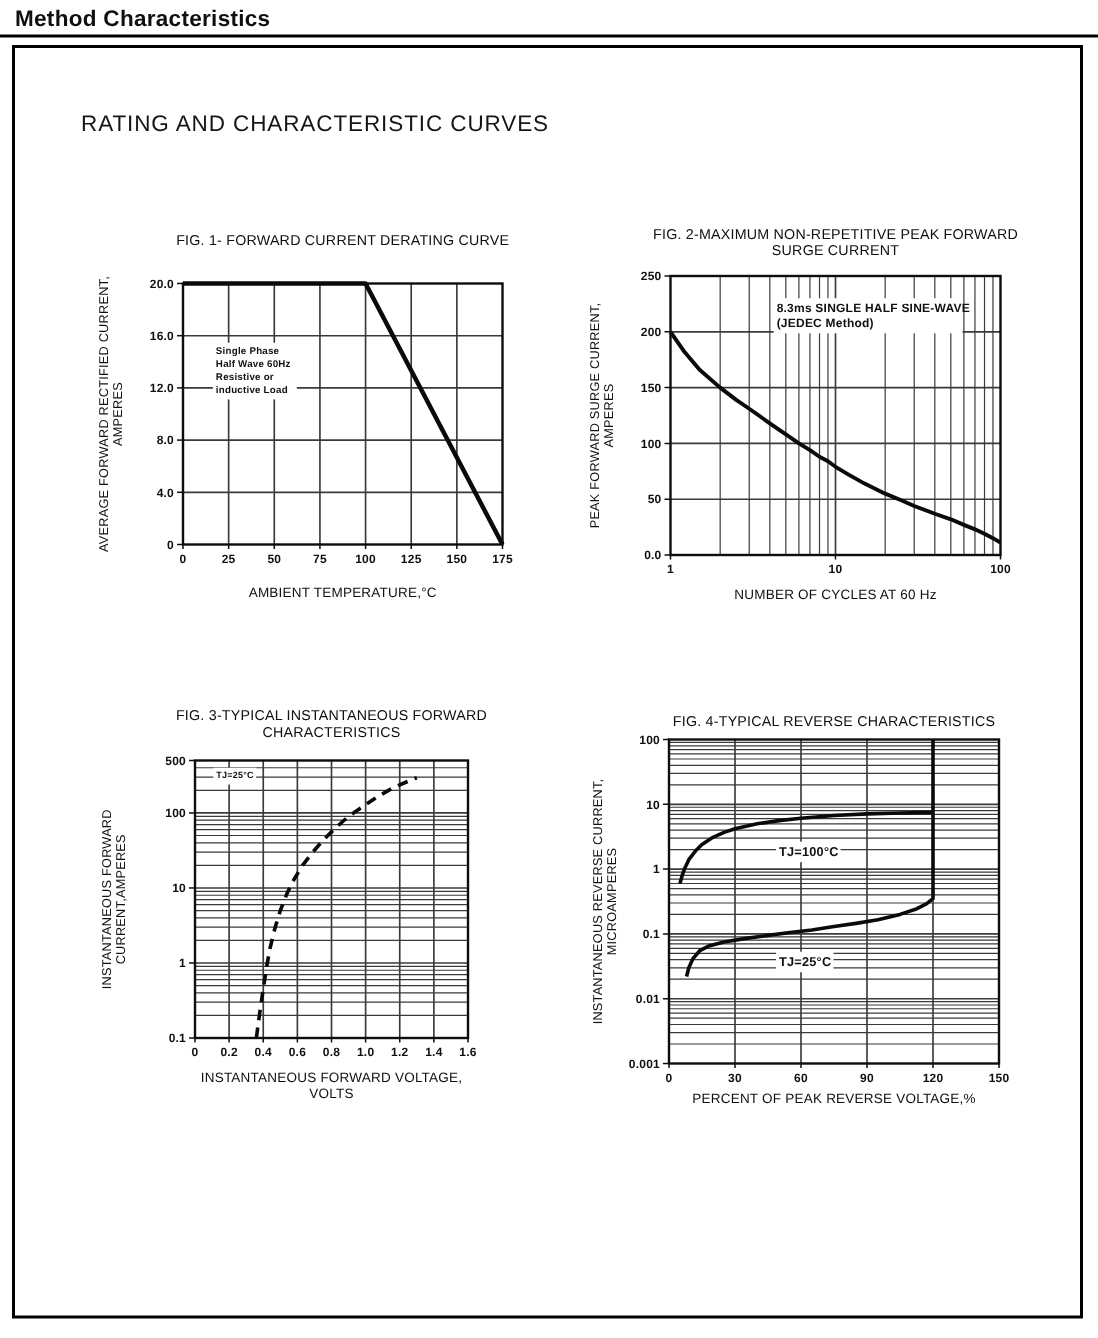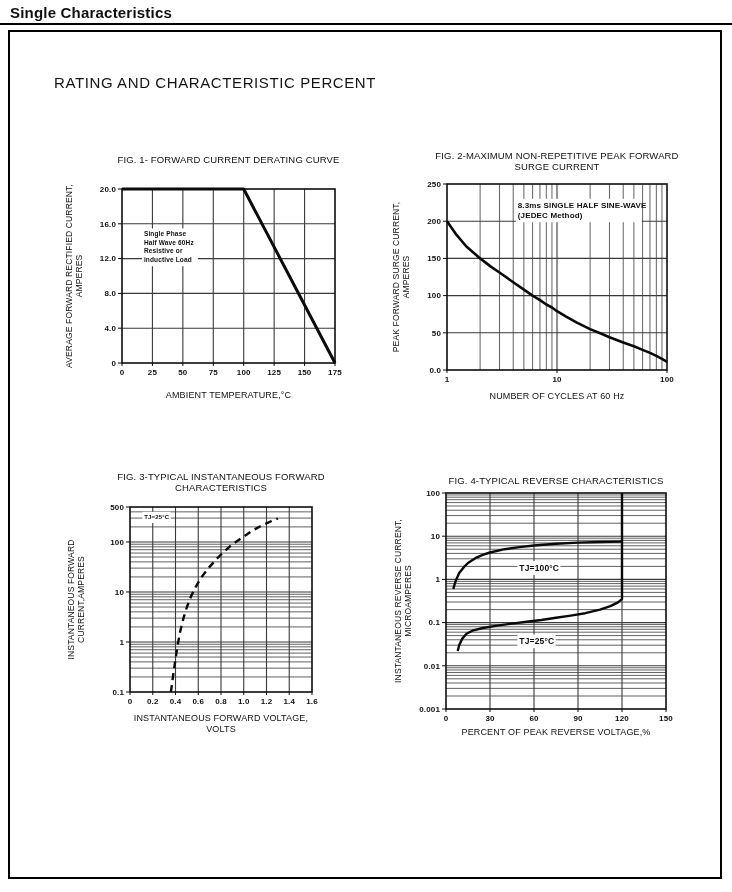--- a/index.html
+++ b/index.html
@@ -11,25 +11,25 @@
   .fig-slot{position:absolute;}
   #fig1-slot{left:30px;top:115px;width:330px;height:265px;}
   #fig2-slot{left:375px;top:115px;width:330px;height:265px;}
   #fig3-slot{left:30px;top:435px;width:330px;height:285px;}
   #fig4-slot{left:375px;top:435px;width:330px;height:285px;}
   svg text{letter-spacing:.15px;}
 </style>
 </head>
 <body>
 
-<div class="page-heading">Single Characteristics</div>
+<div class="page-heading">Method Characteristics</div>
 <div class="heading-rule"></div>
 
 <div class="outer-box">
-  <div class="box-title">RATING AND CHARACTERISTIC PERCENT</div>
+  <div class="box-title">RATING AND CHARACTERISTIC CURVES</div>
   <div class="fig-slot" id="fig1-slot"><svg width="330" height="265" viewBox="0 0 330 265">
         <line x1="112.42857142857143" y1="42" x2="112.42857142857143" y2="216" stroke="#3a3a3a" stroke-width="1.1"></line>
         <line x1="142.85714285714286" y1="42" x2="142.85714285714286" y2="216" stroke="#3a3a3a" stroke-width="1.1"></line>
         <line x1="173.28571428571428" y1="42" x2="173.28571428571428" y2="216" stroke="#3a3a3a" stroke-width="1.1"></line>
         <line x1="203.71428571428572" y1="42" x2="203.71428571428572" y2="216" stroke="#3a3a3a" stroke-width="1.1"></line>
         <line x1="234.14285714285714" y1="42" x2="234.14285714285714" y2="216" stroke="#3a3a3a" stroke-width="1.1"></line>
         <line x1="264.57142857142856" y1="42" x2="264.57142857142856" y2="216" stroke="#3a3a3a" stroke-width="1.1"></line>
         <line x1="82" y1="181.2" x2="295" y2="181.2" stroke="#3a3a3a" stroke-width="1.1"></line>
         <line x1="82" y1="146.39999999999998" x2="295" y2="146.39999999999998" stroke="#3a3a3a" stroke-width="1.1"></line>
         <line x1="82" y1="111.60000000000001" x2="295" y2="111.60000000000001" stroke="#3a3a3a" stroke-width="1.1"></line>

